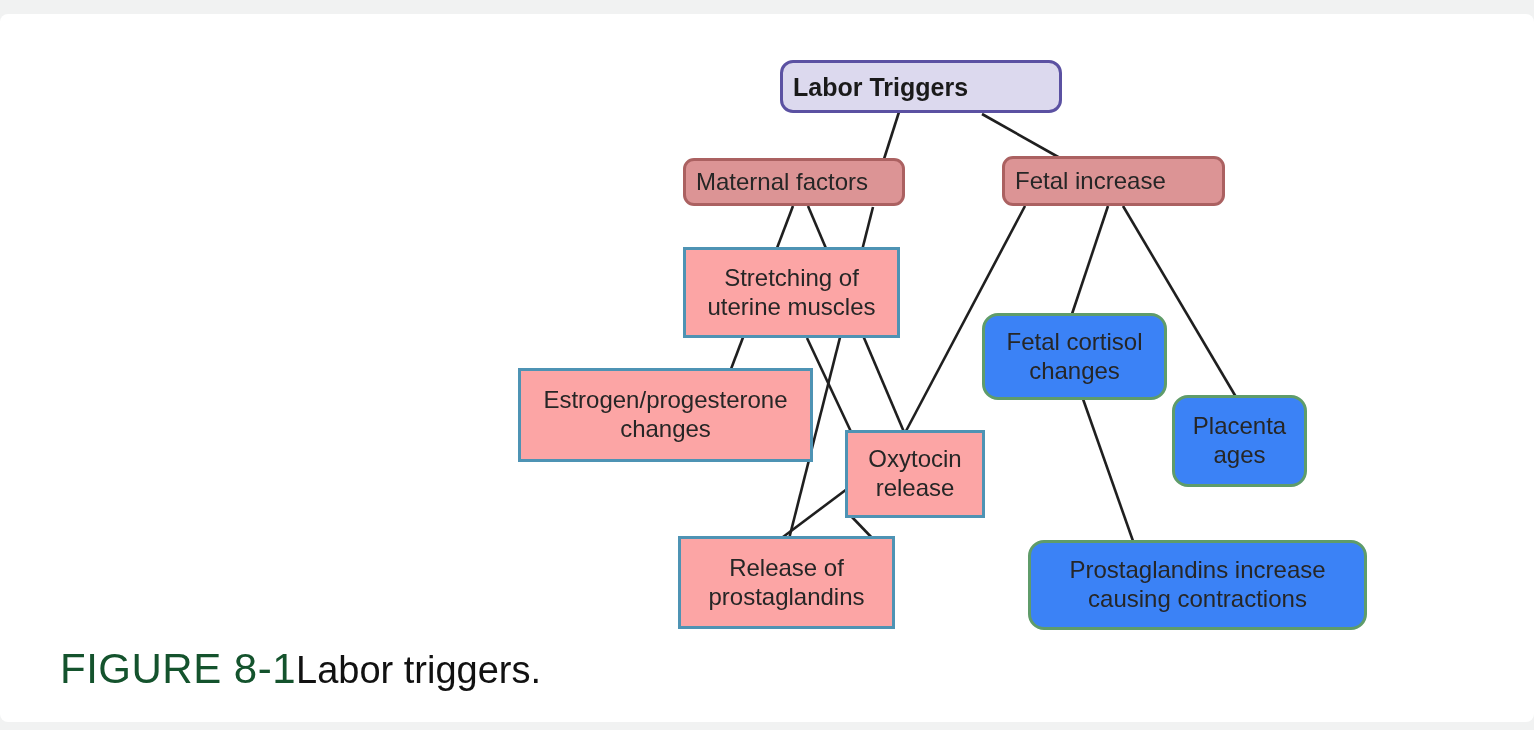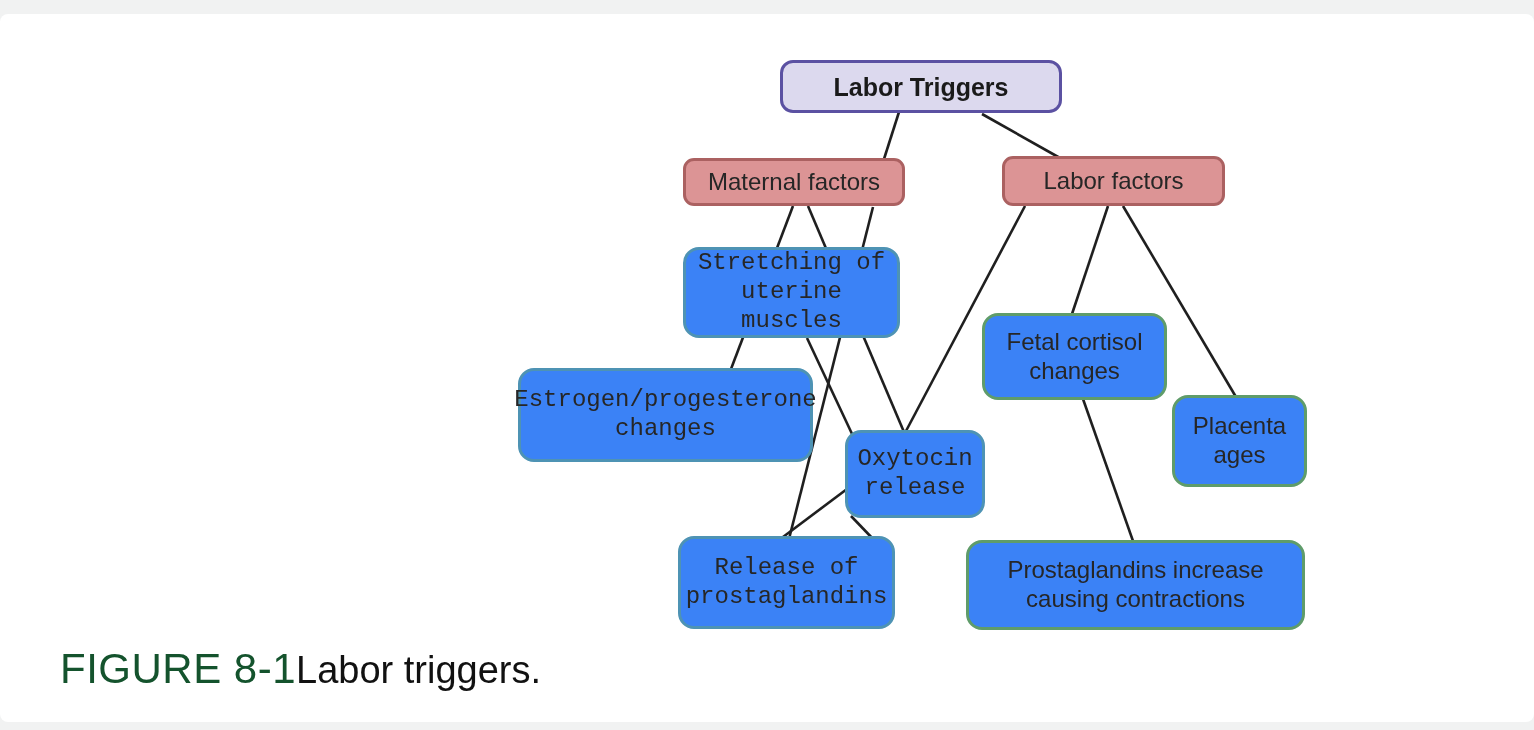--- a/index.html
+++ b/index.html
@@ -9,35 +9,35 @@
     font-family:"Liberation Sans","DejaVu Sans",sans-serif;
     position:relative;overflow:hidden;
   }
   .panel{
     position:absolute;left:0;top:14px;width:1534px;height:708px;
     background:#ffffff;border-radius:8px;
   }
   svg.edges{position:absolute;left:0;top:0;width:1534px;height:730px;}
   svg.edges line{stroke:#1f1f1f;stroke-width:2.6;}
   .node{
-    position:absolute;display:flex;align-items:center;justify-content:center;
+    position:absolute;display:flex;align-items:center;justify-content:flex-start;
     text-align:center;box-sizing:border-box;
     font-size:24px;line-height:1.2;color:#262626;
     padding:4px 10px;
   }
   .node .node-label{display:block;}
   .root{
     background:#dcd9ee;border:3.5px solid #5b51a2;border-radius:13px;
     font-weight:bold;font-size:25px;color:#1a1a1a;
   }
   .pink{
     background:#dc9495;border:3px solid #ab6161;border-radius:11px;
   }
   .blue{
-    background:#3b82f6;border:3px solid #4e93b4;border-radius:16px;font-family:Liberation Mono, monospace;
+    background:#fca5a5;border:3px solid #4e93b4;border-radius:0;
   }
   .green{
     background:#3b82f6;border:3px solid #5f9c6a;border-radius:16px;
   }
   .caption{
     position:absolute;left:60px;top:645px;white-space:nowrap;
   }
   .cap-label{
     color:#14532d;font-size:42px;letter-spacing:0.5px;
   }
@@ -67,21 +67,21 @@
 
 <div class="node root" style="left:780px;top:60px;width:282px;height:53px">
   <span class="node-label">Labor Triggers</span>
 </div>
 
 <div class="node pink" style="left:683px;top:158px;width:222px;height:48px">
   <span class="node-label">Maternal factors</span>
 </div>
 
 <div class="node pink" style="left:1002px;top:156px;width:223px;height:50px">
-  <span class="node-label">Labor factors</span>
+  <span class="node-label">Fetal increase</span>
 </div>
 
 <div class="node blue" style="left:683px;top:247px;width:217px;height:91px">
   <span class="node-label">Stretching of uterine muscles</span>
 </div>
 
 <div class="node blue" style="left:518px;top:368px;width:295px;height:94px">
   <span class="node-label">Estrogen/progesterone changes</span>
 </div>
 
@@ -94,19 +94,19 @@
 </div>
 
 <div class="node green" style="left:982px;top:313px;width:185px;height:87px">
   <span class="node-label">Fetal cortisol changes</span>
 </div>
 
 <div class="node green" style="left:1172px;top:395px;width:135px;height:92px">
   <span class="node-label">Placenta ages</span>
 </div>
 
-<div class="node green" style="left:966px;top:540px;width:339px;height:90px">
+<div class="node green" style="left:1028px;top:540px;width:339px;height:90px">
   <span class="node-label">Prostaglandins increase causing contractions</span>
 </div>
 
 <div class="caption">
   <span class="cap-label">FIGURE 8-1</span><span class="cap-text">Labor triggers.</span>
 </div>
 
 </body></html>

